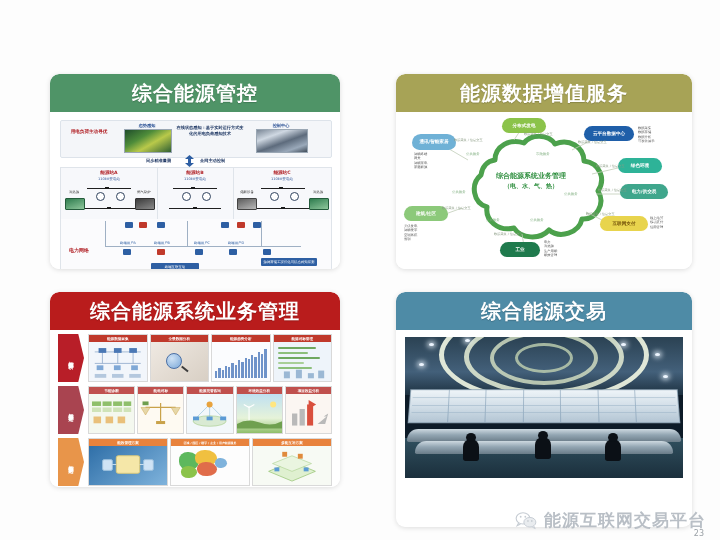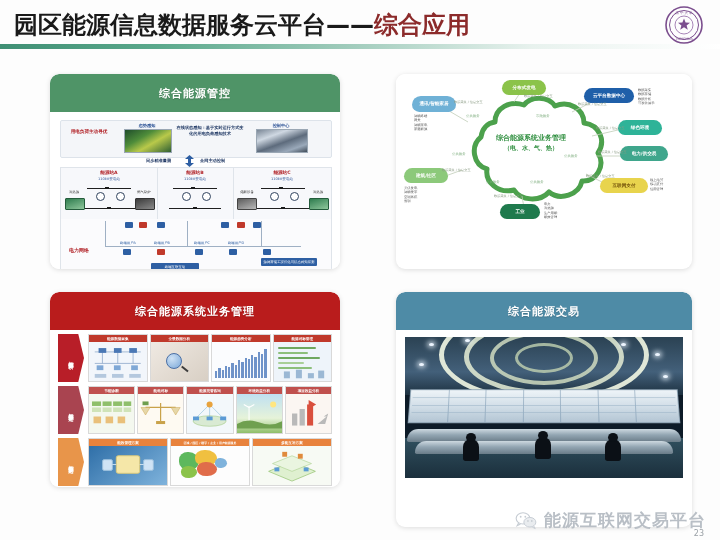--- a/index.html
+++ b/index.html
@@ -26,21 +26,21 @@
   .seal{
     position:absolute;right:16px;top:5px;width:40px;height:40px;
   }
 
   
   .panel{position:absolute;background:#ffffff;border-radius:9px;
     box-shadow:0 1px 5px rgba(0,0,0,.13);overflow:hidden;}
   .panel-head{
     height:38px;border-radius:9px 9px 0 0;
     display:flex;align-items:center;justify-content:center;
-    color:#ffffff;font-size:11px;font-weight:bold;letter-spacing:1px;
+    color:#ffffff;font-size:20px;font-weight:bold;letter-spacing:1px;
     text-shadow:0 1px 1px rgba(0,0,0,.18);
   }
   .panel-body{position:relative;background:#fff;}
 
   #p1{left:50px;top:74px;width:290px;height:195px;}
   #p2{left:396px;top:74px;width:296px;height:195px;}
   #p3{left:50px;top:292px;width:290px;height:195px;}
   #p4{left:396px;top:292px;width:296px;height:235px;}
 
   
@@ -138,36 +138,20 @@
   .wechat{width:24px;height:19px;position:relative;}
   .foot-text{font-size:17px;color:#b9bfc6;font-weight:bold;letter-spacing:1px;
     line-height:19px;}
   .pagenum{position:absolute;right:16px;bottom:2px;font-size:8px;color:#9aa0a6;}
 </style>
 </head>
 <body>
 
 <div class="slide">
 
-  <div class="title-bar">
-    <div class="title-text">
-      <span>园区能源信息数据服务云平台——</span><span class="accent">综合应用</span>
-    </div>
-    <div class="title-rule"></div>
-    <svg class="seal" viewBox="0 0 40 40">
-      <circle cx="20" cy="20" r="18" fill="none" stroke="#7b4e8e" stroke-width="1.6"></circle>
-      <circle cx="20" cy="20" r="14.5" fill="none" stroke="#7b4e8e" stroke-width="1"></circle>
-      <circle cx="20" cy="20" r="9" fill="none" stroke="#9166a5" stroke-width=".8"></circle>
-      <polygon points="20,13.5 21.6,17.6 26,17.8 22.6,20.5 23.8,24.7 20,22.3 16.2,24.7 17.4,20.5 14,17.8 18.4,17.6" fill="#7b4e8e"></polygon>
-      <g fill="#7b4e8e" font-size="3.4" font-family="DejaVu Sans" text-anchor="middle">
-        <text x="20" y="9.2">清 华 大 学</text>
-        <text x="20" y="34.5">TSINGHUA</text>
-      </g>
-    </svg>
-  </div>
 
   <div class="panel" id="p1">
     <div class="panel-head" style="background:#4f9467">
       <span>综合能源管控</span>
     </div>
     <div class="panel-body" style="height:157px">
 
       <div class="p1-top"></div>
       <div class="p1-lbl" style="left:16px;top:16px;width:46px;">用电负荷主动寻优</div>
 
@@ -252,20 +236,23 @@
         <div class="smlbl" style="left:160px;top:22px;width:30px;">终端用户D</div>
 
         <div class="tagbox" style="left:90px;top:44px;width:44px;">终端互联互动</div>
         <div class="tagbox" style="left:200px;top:39px;width:52px;">源网荷储工况优化与状态感知监测</div>
       </div>
 
     </div>
   </div>
 
   <div class="panel" id="p2">
+    <div class="panel-head" style="background:#a7a356">
+      <span>能源数据增值服务</span>
+    </div>
     <div class="panel-body" style="height:157px">
       <div class="cloudwrap">
 
         <svg style="position:absolute;left:52px;top:22px;width:166px;height:112px;" viewBox="0 0 166 112">
           <path d="M47,26 C47,12 62,4 76,9 C83,0 100,0 107,10 C121,4 136,13 136,27
                    C152,29 158,45 150,57 C158,70 148,86 134,85
                    C131,99 112,105 101,96 C92,106 73,105 66,94
                    C50,98 37,86 39,73 C25,69 22,50 33,41 C34,33 39,27 47,26 Z" fill="#ffffff" stroke="#4ca14c" stroke-width="5" stroke-linejoin="round"></path>
         </svg>
         <div class="core-txt" style="left:62px;top:60px;width:146px;font-size:7px;">

